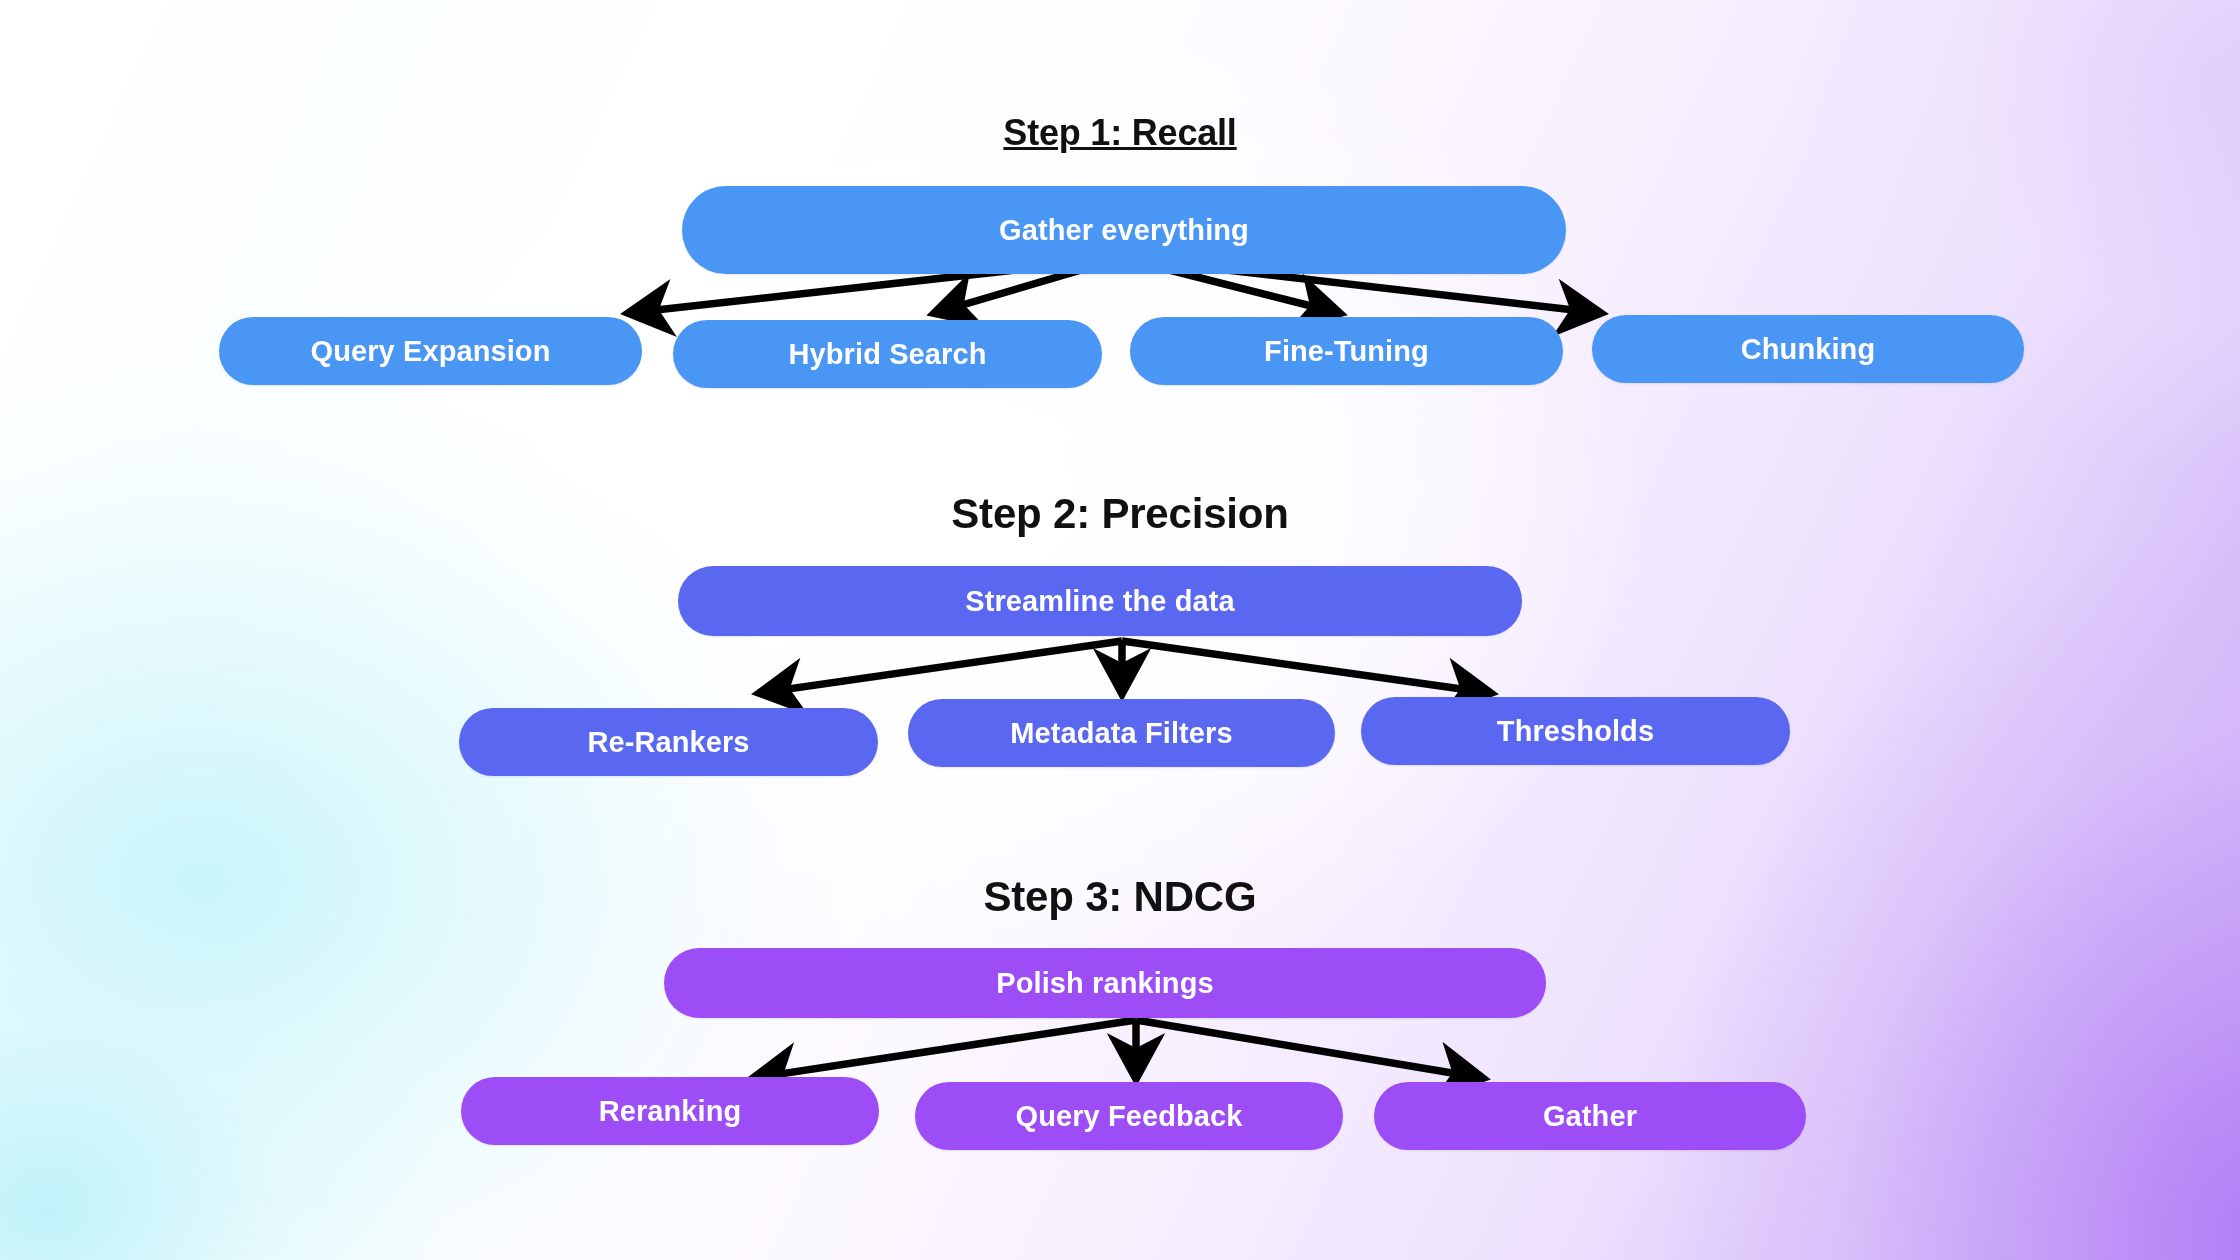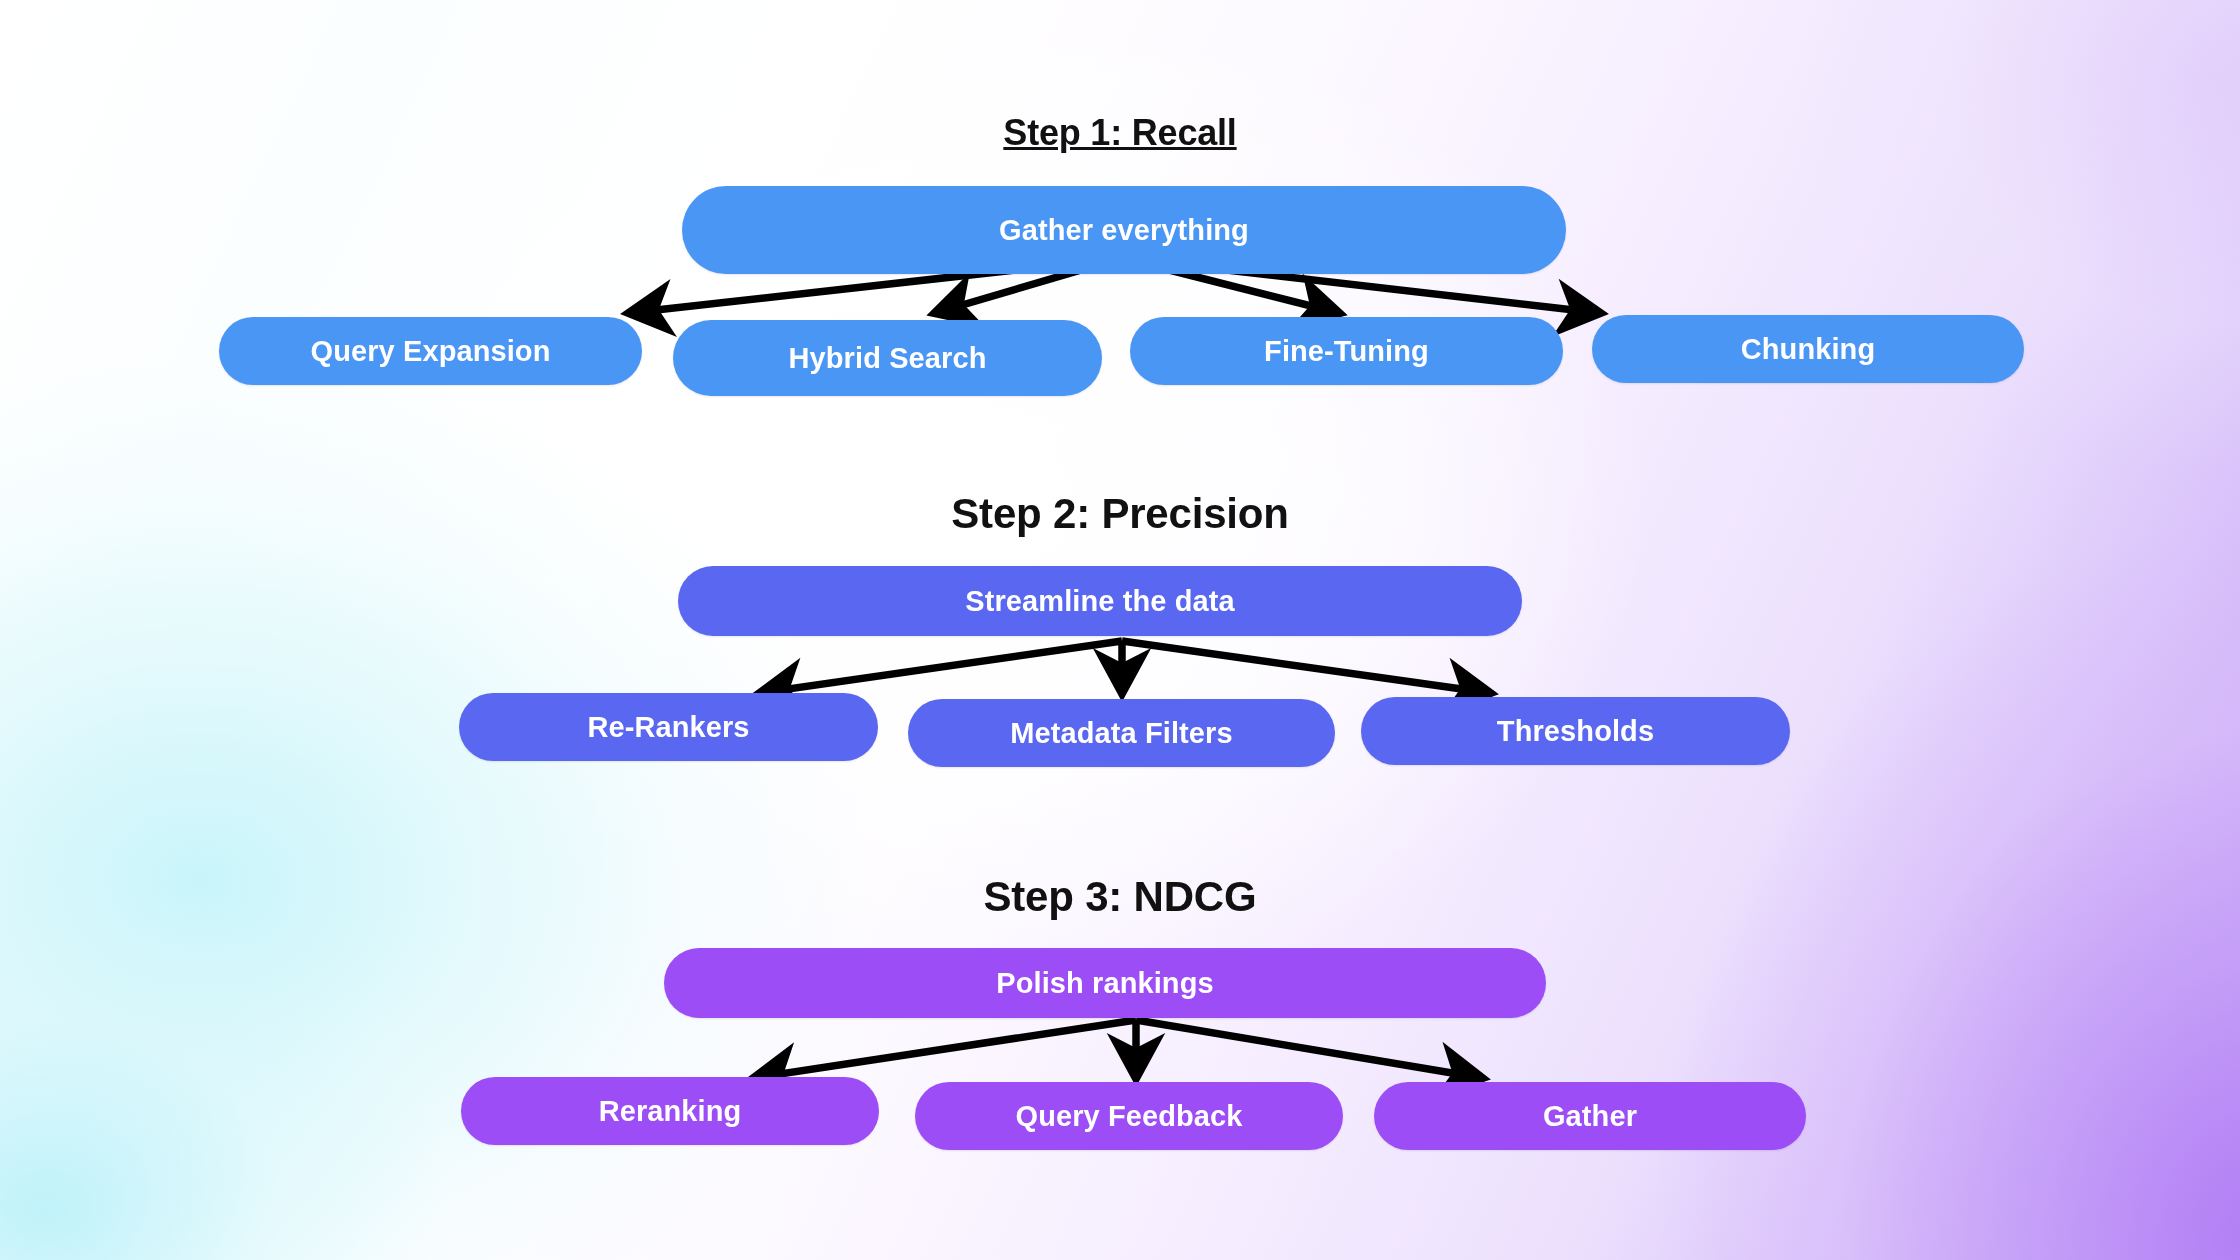--- a/index.html
+++ b/index.html
@@ -139,39 +139,39 @@
   <div class="step-title" style="left:0;right:0;top:115px;font-size:36px;text-decoration:underline;">Step 1: Recall</div>
 
   <div class="node root c-blue" style="left:682px;top:186px;width:884px;height:88px;">
     <span>Gather everything</span>
   </div>
 
   <div class="node child c-blue" style="left:219px;top:317px;width:423px;height:68px;">
     <span>Query Expansion</span>
   </div>
 
-  <div class="node child c-blue" style="left:673px;top:320px;width:429px;height:76px;text-align:center;">
+  <div class="node child c-blue" style="left:673px;top:320px;width:429px;height:68px;text-align:center;">
     <span>Hybrid Search</span>
   </div>
 
   <div class="node child c-blue" style="left:1130px;top:317px;width:433px;height:68px;">
     <span>Fine-Tuning</span>
   </div>
 
   <div class="node child c-blue" style="left:1592px;top:315px;width:432px;height:68px;">
     <span>Chunking</span>
   </div>
 
   <div class="step-title" style="left:0;right:0;top:493px;font-size:42px;">Step 2: Precision</div>
 
   <div class="node root c-indigo" style="left:678px;top:566px;width:844px;height:70px;">
     <span>Streamline the data</span>
   </div>
 
-  <div class="node child c-indigo" style="left:459px;top:693px;width:419px;height:68px;">
+  <div class="node child c-indigo" style="left:459px;top:708px;width:419px;height:68px;">
     <span>Re-Rankers</span>
   </div>
 
   <div class="node child c-indigo" style="left:908px;top:699px;width:427px;height:68px;">
     <span>Metadata Filters</span>
   </div>
 
   <div class="node child c-indigo" style="left:1361px;top:697px;width:429px;height:68px;">
     <span>Thresholds</span>
   </div>

